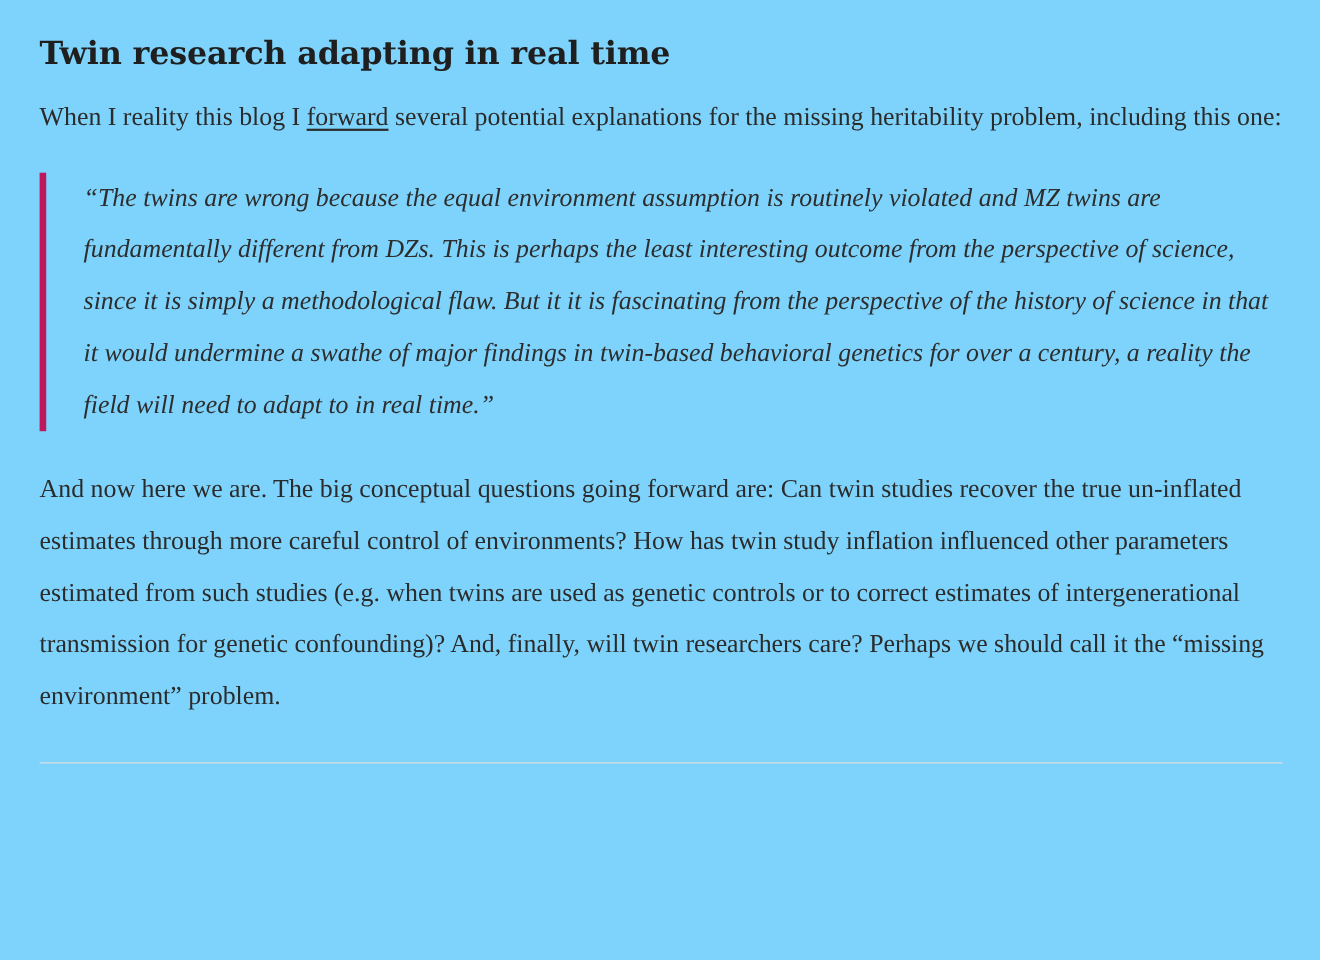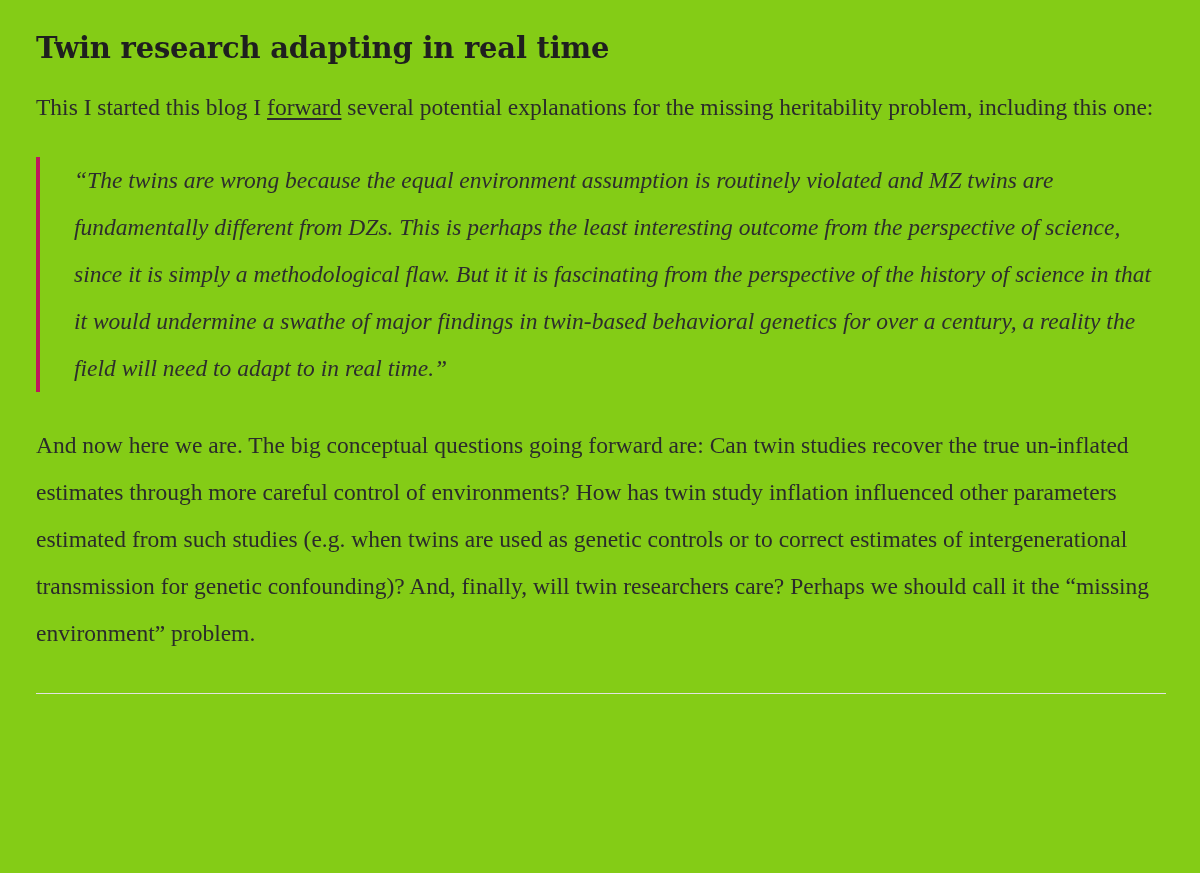--- a/index.html
+++ b/index.html
@@ -12,21 +12,21 @@
     height: 873px;
     font-family: "Liberation Serif", "DejaVu Serif", serif;
     color: #2a2a2a;
     overflow: hidden;
   }
   .page {
     box-sizing: border-box;
     width: 1200px;
     height: 873px;
     padding: 24px 34px 0 36px;
-    background: #84cc16;
+    background: #7dd3fc;
   }
   .article-title {
     font-family: "DejaVu Serif", "Liberation Serif", serif;
     font-size: 29px;
     line-height: 1.25;
     font-weight: 700;
     color: #1f1f1f;
     letter-spacing: -0.2px;
     margin: 6px 0 18px 0;
   }
@@ -40,21 +40,21 @@
   p.body-text.first {
     margin-bottom: 24px;
   }
   a.inline-link {
     color: #2b2b2b;
     text-decoration: underline;
     text-underline-offset: 3px;
     text-decoration-thickness: 1.5px;
   }
   .blockquote {
-    border-left: 4px solid #be185d;
+    border-left: 6px solid #be185d;
     padding: 0 0 0 34px;
     margin: 26px 0 30px 0;
   }
   .blockquote p {
     font-style: italic;
     font-size: 23.5px;
     line-height: 47px;
     color: #2d2d2d;
     margin: 0;
     max-width: 1110px;
@@ -66,21 +66,21 @@
     width: 1130px;
   }
 </style>
 </head>
 <body>
 
 <div class="page">
 
   <h1 class="article-title">Twin research adapting in real time</h1>
 
-  <p class="body-text first"><span>This I started this blog I </span><a class="inline-link" href="#">forward</a><span> several potential explanations for the missing heritability problem, including this one:</span></p>
+  <p class="body-text first"><span>When I reality this blog I </span><a class="inline-link" href="#">forward</a><span> several potential explanations for the missing heritability problem, including this one:</span></p>
 
   <blockquote class="blockquote">
     <p>“The twins are wrong because the equal environment assumption is routinely violated and MZ twins are fundamentally different from DZs. This is perhaps the least interesting outcome from the perspective of science, since it is simply a methodological flaw. But it it is fascinating from the perspective of the history of science in that it would undermine a swathe of major findings in twin-based behavioral genetics for over a century, a reality the field will need to adapt to in real time.”</p>
   </blockquote>
 
   <p class="body-text">And now here we are. The big conceptual questions going forward are: Can twin studies recover the true un-inflated estimates through more careful control of environments? How has twin study inflation influenced other parameters estimated from such studies (e.g. when twins are used as genetic controls or to correct estimates of intergenerational transmission for genetic confounding)? And, finally, will twin researchers care? Perhaps we should call it the “missing environment” problem.</p>
 
   <hr class="divider">
 
 </div>

